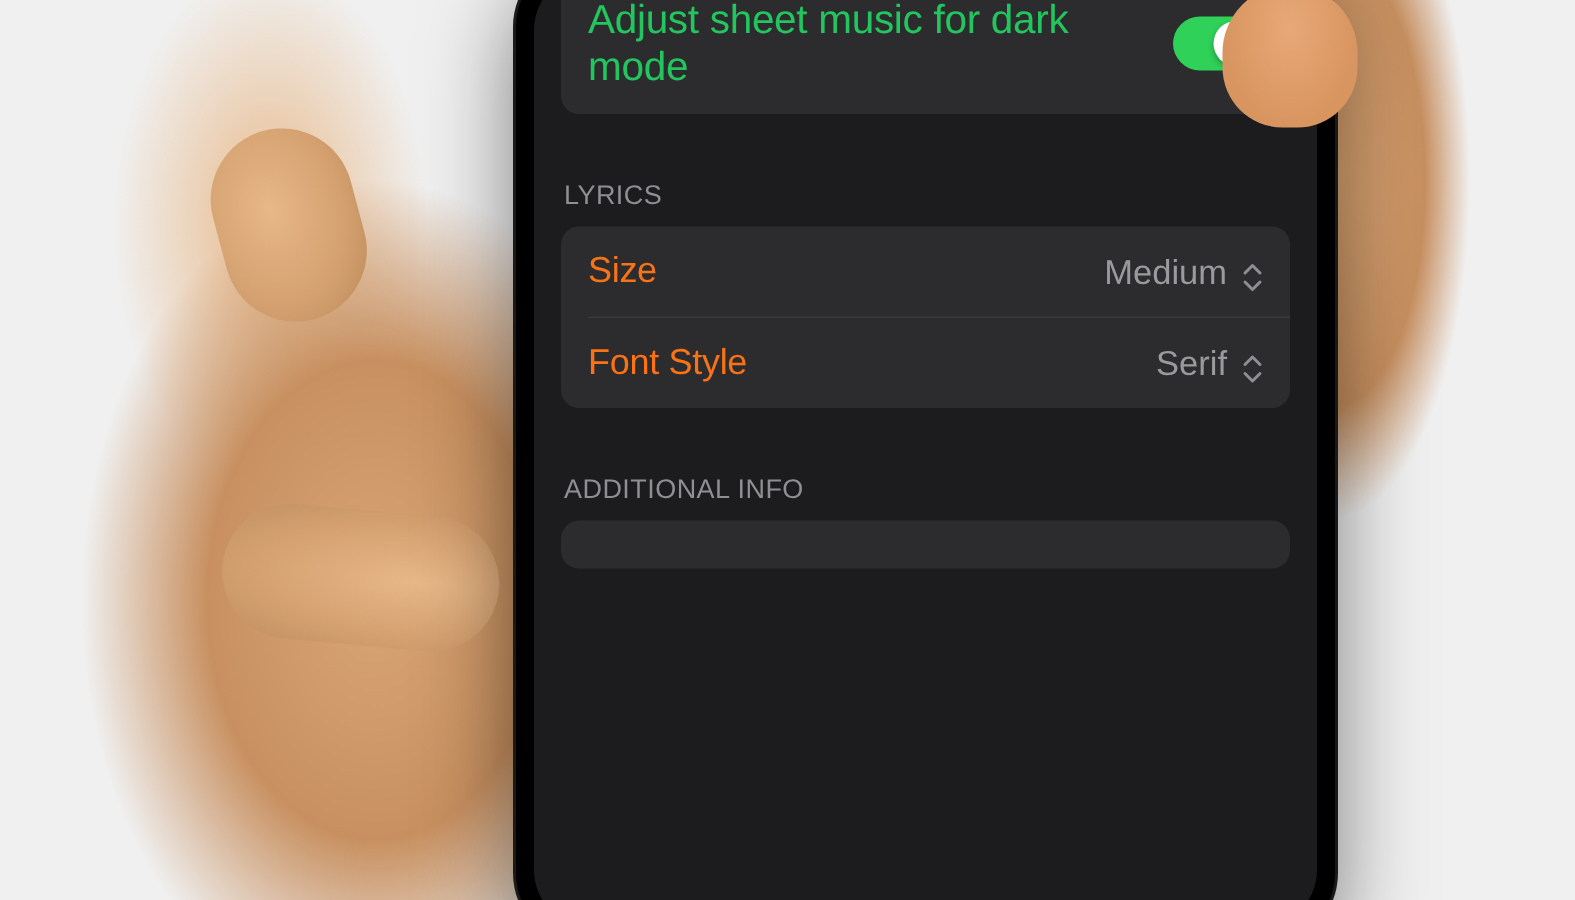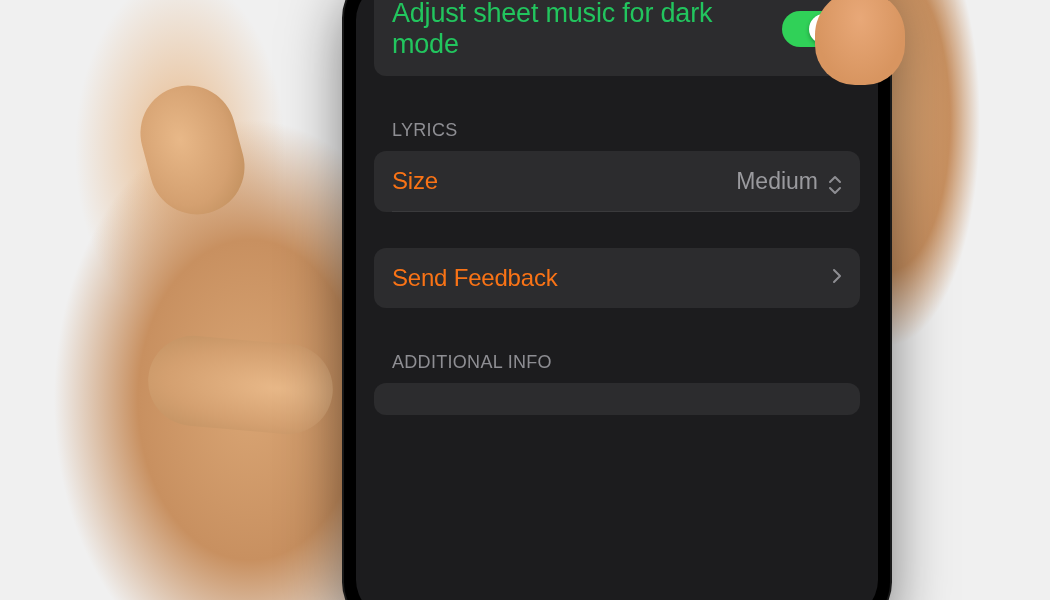--- a/index.html
+++ b/index.html
@@ -104,21 +104,21 @@
       background: #3a3a3c;
       margin-left: 18px;
     }
 
     .section-header {
       color: #8e8e93;
       font-size: 18px;
       font-weight: 400;
       letter-spacing: 0.3px;
       text-transform: uppercase;
-      padding: 8px 36px 10px 36px;
+      padding: 8px 36px 10px 20px;
     }
 
     .toggle {
       width: 60px;
       height: 36px;
       background: #30d158;
       border-radius: 18px;
       position: relative;
       flex-shrink: 0;
     }
@@ -216,32 +216,36 @@
               <svg viewBox="0 0 14 9">
                   <path d="M2 7 L7 2 L12 7" stroke="#8e8e93" stroke-width="2" fill="none" stroke-linecap="round" stroke-linejoin="round"></path>
                 </svg>
               <svg viewBox="0 0 14 9">
                   <path d="M2 2 L7 7 L12 2" stroke="#8e8e93" stroke-width="2" fill="none" stroke-linecap="round" stroke-linejoin="round"></path>
                 </svg>
             </span>
           </span>
         </div>
         <div class="separator"></div>
-      </div>
-
-      <div class="settings-group">
         <div class="row">
-          <span class="row-label">Send Feedback</span>
-          <span class="chevron-right">
-            <svg viewBox="0 0 10 16">
-                <path d="M2 2 L8 8 L2 14" stroke="#8e8e93" stroke-width="2" fill="none" stroke-linecap="round" stroke-linejoin="round"></path>
-              </svg>
+          <span class="row-label">Font Style</span>
+          <span class="row-value">
+            <span>Serif</span>
+            <span class="chevron-updown">
+              <svg viewBox="0 0 14 9">
+                  <path d="M2 7 L7 2 L12 7" stroke="#8e8e93" stroke-width="2" fill="none" stroke-linecap="round" stroke-linejoin="round"></path>
+                </svg>
+              <svg viewBox="0 0 14 9">
+                  <path d="M2 2 L7 7 L12 2" stroke="#8e8e93" stroke-width="2" fill="none" stroke-linecap="round" stroke-linejoin="round"></path>
+                </svg>
+            </span>
           </span>
         </div>
       </div>
+
 
       <div class="section-header">ADDITIONAL INFO</div>
       <div class="settings-group">
         <div class="row" style="min-height:28px;"></div>
       </div>
 
     </div>
   </div>
 </div>
 

